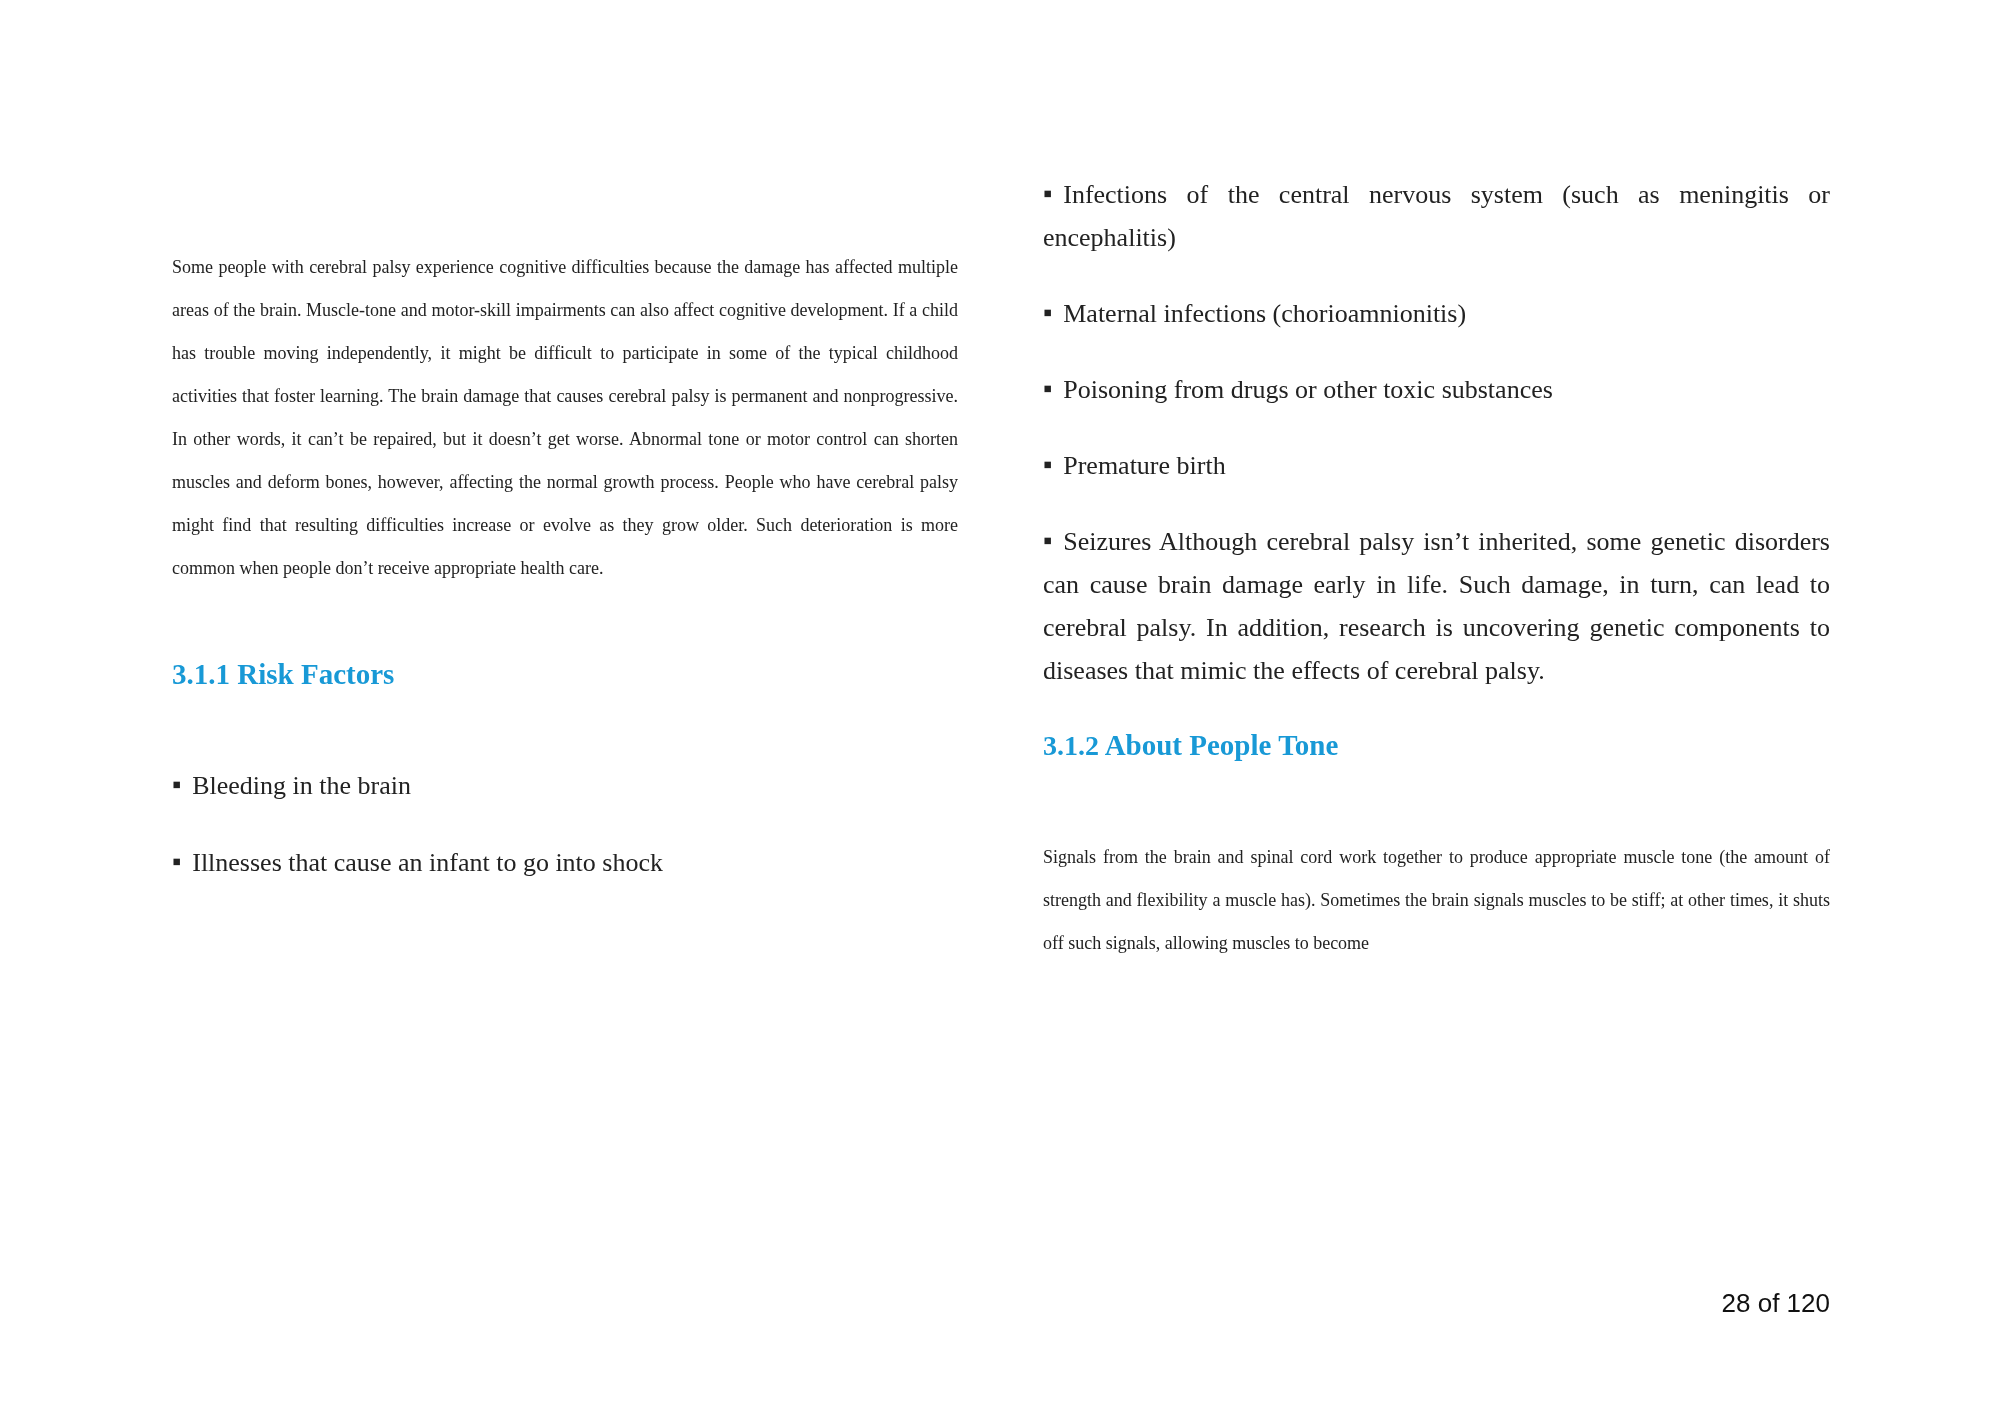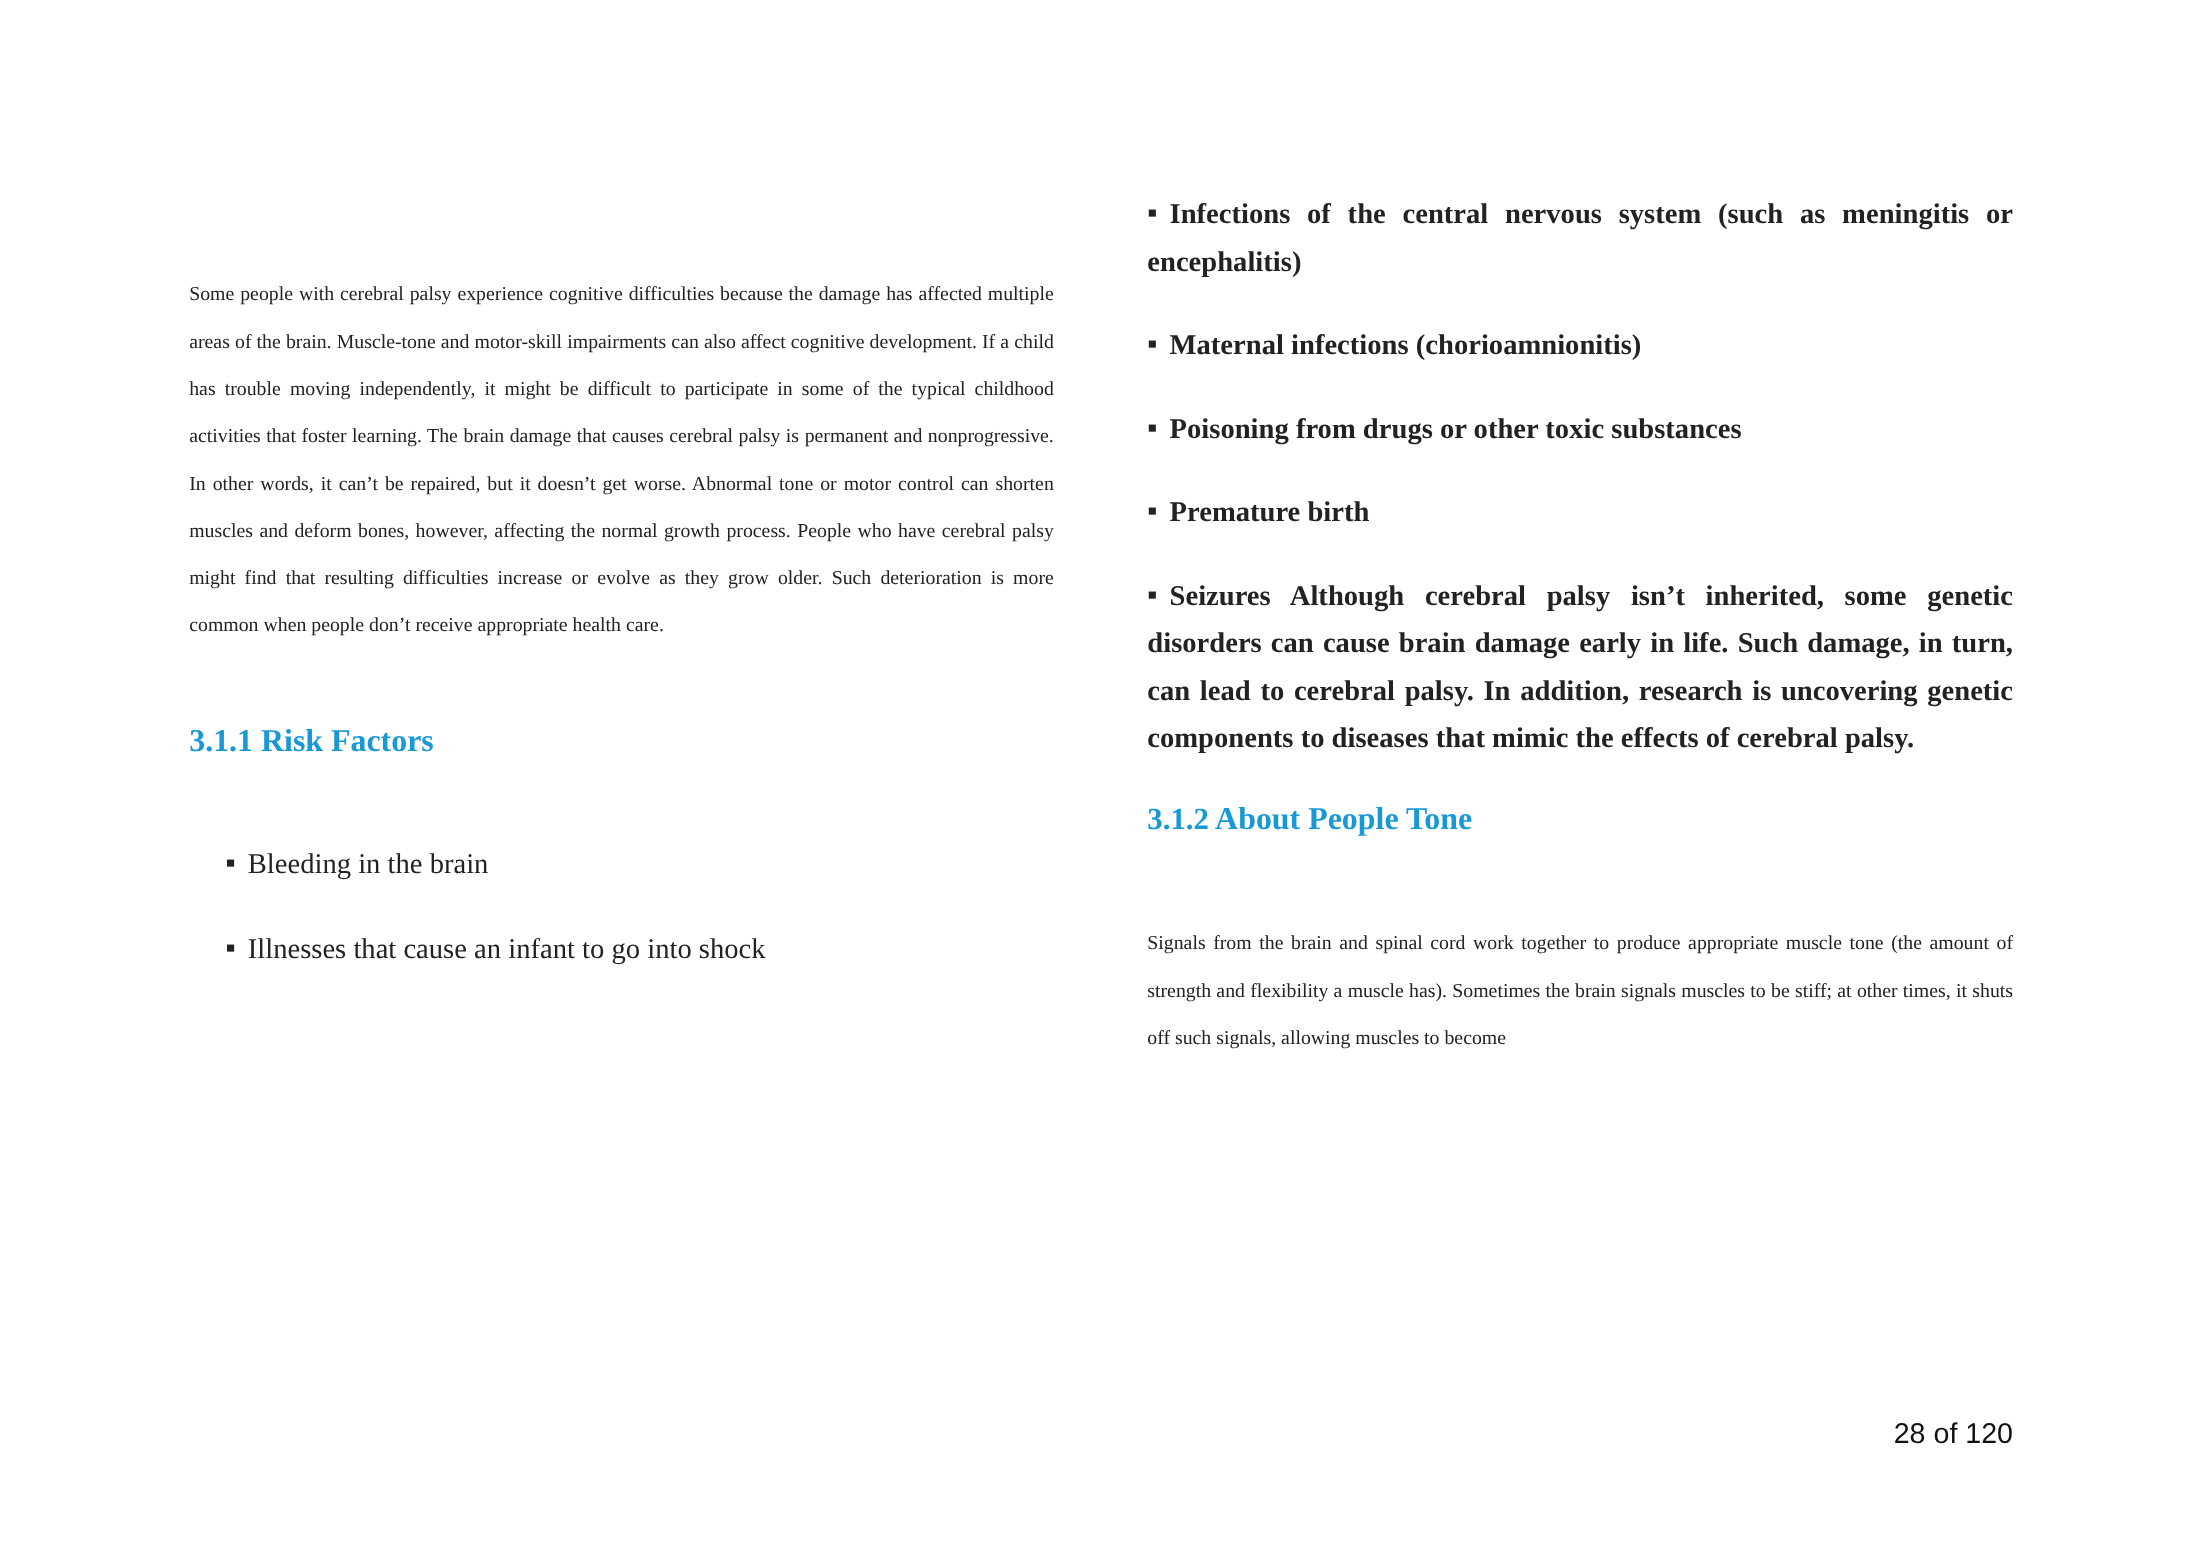--- a/index.html
+++ b/index.html
@@ -36,22 +36,22 @@
     text-align: justify;
     text-justify: inter-word;
   }
   p.bullet-item {
     margin: 0;
     font-size: 26px;
     line-height: 43px;
     text-align: justify;
     text-justify: inter-word;
   }
-  .col-left p.bullet-item { margin-top: 34px; margin-left: 33px; }
-  .col-right p.bullet-item { margin-bottom: 33px; font-weight: bold; }
+  .col-left p.bullet-item { margin-top: 34px; }
+  .col-right p.bullet-item { margin-bottom: 33px; }
   .bullet-marker {
     display: inline-block;
     margin-right: 11px;
     transform: translateY(-1px);
   }
   h2.section-heading {
     margin: 0;
     font-family: "Liberation Serif", serif;
     font-weight: bold;
     font-size: 29px;

